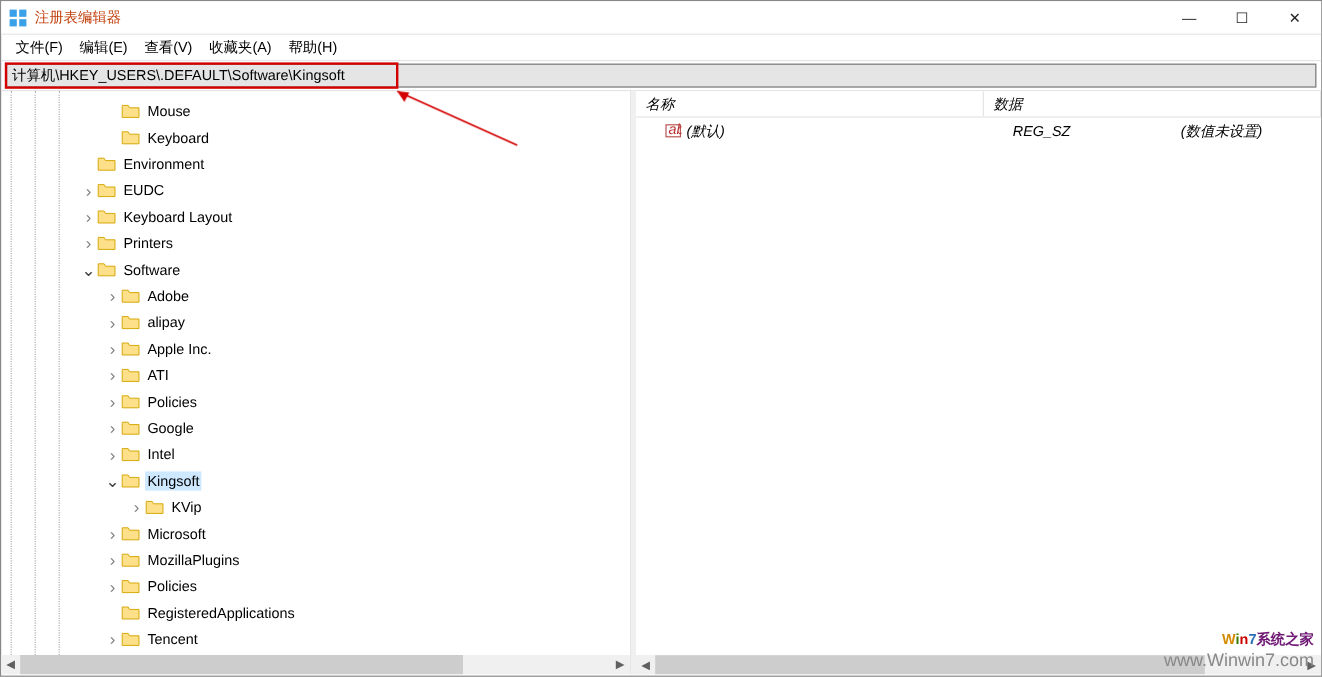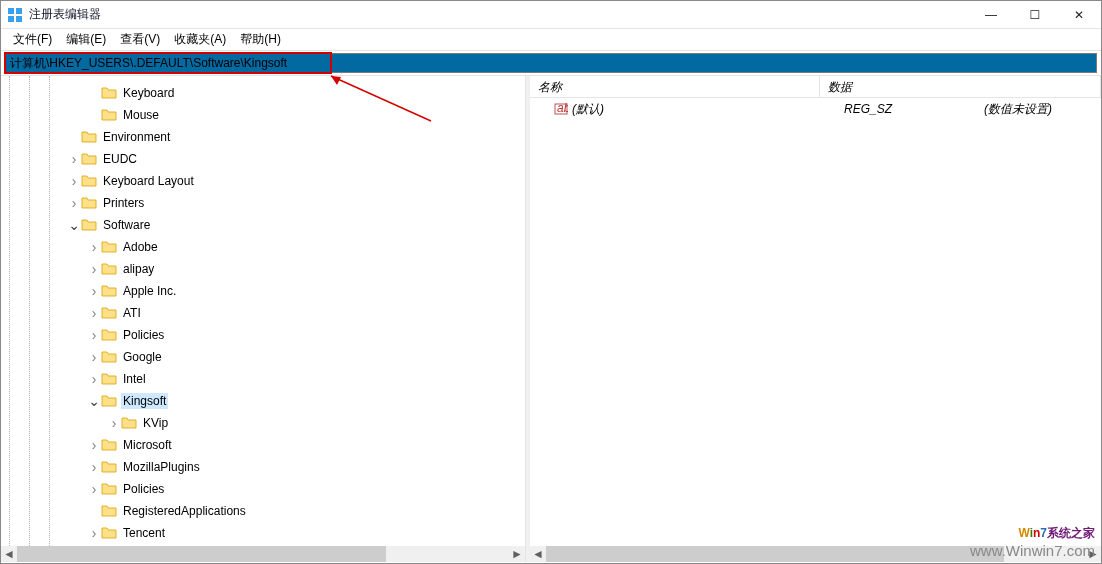--- a/index.html
+++ b/index.html
@@ -1,31 +1,31 @@
 <!DOCTYPE html>
 <html><head>
 <meta charset="utf-8">
 <style>
 * { box-sizing: border-box; margin: 0; padding: 0; font-family: "Microsoft YaHei", "Segoe UI", Tahoma, sans-serif; font-size: 12px; }
 body { background: #fff; width: 1102px; height: 564px; overflow: hidden; position: relative; border: 1px solid #888; }
 
 
 .titlebar { height: 28px; background: #fff; display: flex; align-items: center; padding-left: 6px; border-bottom: 1px solid #e5e5e5; }
 .titlebar .app-icon { width: 16px; height: 16px; margin-right: 6px; display:flex;align-items:center;justify-content:center; }
-.titlebar .title { flex: 1; color: #0f172a; }
+.titlebar .title { flex: 1; color: #c2410c; }
 .win-controls { display: flex; }
 .win-controls div { width: 44px; height: 28px; display: flex; align-items: center; justify-content: center; color: #222; }
 
 
 .menubar { height: 22px; display: flex; align-items: center; padding-left: 6px; gap: 2px; border-bottom: 1px solid #e5e5e5; }
 .menubar span { padding: 2px 6px; color: #000; }
 
 
 .addressbar-wrap { padding: 2px 4px; border-bottom: 1px solid #e5e5e5; }
-.addressbar { border: 1px solid #7a7a7a; height: 20px; padding: 0 4px; display: flex; align-items: center; background: #0369a1; }
+.addressbar { border: 1px solid #7a7a7a; height: 20px; padding: 0 4px; display: flex; align-items: center; background: #e5e5e5; }
 .address-highlight { position: absolute; border: 2px solid #d40000; height: 22px; top: 51px; left: 3px; width: 328px; pointer-events:none; z-index:5; }
 
 
 .main { display: flex; height: calc(100% - 28px - 22px - 26px); position: relative; }
 .tree-pane { width: 525px; overflow: auto; border-right: 1px solid #e5e5e5; position: relative; }
 .splitter { width: 4px; background: #f0f0f0; cursor: ew-resize; }
 .list-pane { flex: 1; overflow: auto; position: relative; font-style: italic; }
 
 
 .tree { padding-top: 6px; padding-left: 4px; }
@@ -117,29 +117,29 @@
 
       <div class="tree-line-v" style="left:8px"></div>
       <div class="tree-line-v" style="left:28px"></div>
       <div class="tree-line-v" style="left:48px"></div>
     <div class="node">
           <span class="lines" style="width: 82px;"></span>
           <span class="expander" style="font-size: 14px; color: rgb(128, 128, 128);"></span>
           <svg class="folder-icon" viewBox="0 0 16 14">
             <path d="M1 3 L1 12 L15 12 L15 4 L7 4 L6 2 L1 2 Z" fill="#ffe08a" stroke="#d4a500" stroke-width="0.8"></path>
           </svg>
+          <span class="node-label">Mouse</span>
+        </div>
+        <div class="node">
+          <span class="lines" style="width: 82px;"></span>
+          <span class="expander" style="font-size: 14px; color: rgb(128, 128, 128);"></span>
+          <svg class="folder-icon" viewBox="0 0 16 14">
+            <path d="M1 3 L1 12 L15 12 L15 4 L7 4 L6 2 L1 2 Z" fill="#ffe08a" stroke="#d4a500" stroke-width="0.8"></path>
+          </svg>
           <span class="node-label">Keyboard</span>
-        </div>
-        <div class="node">
-          <span class="lines" style="width: 82px;"></span>
-          <span class="expander" style="font-size: 14px; color: rgb(128, 128, 128);"></span>
-          <svg class="folder-icon" viewBox="0 0 16 14">
-            <path d="M1 3 L1 12 L15 12 L15 4 L7 4 L6 2 L1 2 Z" fill="#ffe08a" stroke="#d4a500" stroke-width="0.8"></path>
-          </svg>
-          <span class="node-label">Mouse</span>
         </div>
         <div class="node">
           <span class="lines" style="width: 62px;"></span>
           <span class="expander" style="font-size: 14px; color: rgb(128, 128, 128);"></span>
           <svg class="folder-icon" viewBox="0 0 16 14">
             <path d="M1 3 L1 12 L15 12 L15 4 L7 4 L6 2 L1 2 Z" fill="#ffe08a" stroke="#d4a500" stroke-width="0.8"></path>
           </svg>
           <span class="node-label">Environment</span>
         </div>
         <div class="node">

